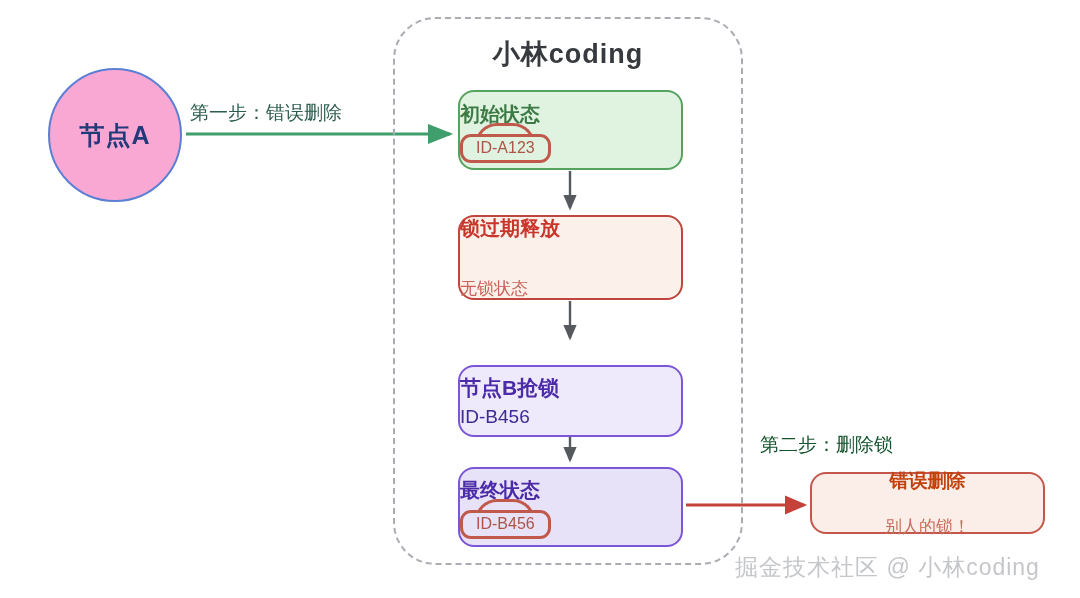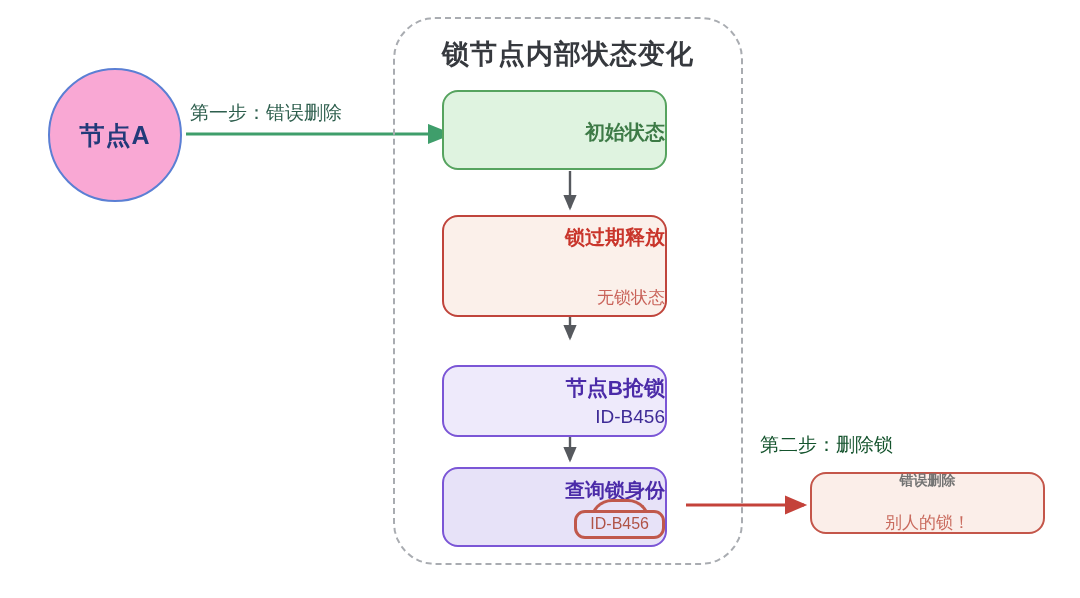--- a/index.html
+++ b/index.html
@@ -72,46 +72,46 @@
     text-align: center;
     font-size: 27px;
     font-weight: bold;
     color: #36393e;
     letter-spacing: 1px;
   }
 
   
   .flow-box {
     position: absolute;
-    left: 442px;
+    left: 458px;
     width: 225px;
     box-sizing: border-box;
     border-radius: 16px;
     display: flex;
     flex-direction: column;
-    align-items: flex-end;
+    align-items: flex-start;
     justify-content: center;
   }
 
   .box-initial {
     top: 90px;
     height: 80px;
     background: #dff3e0;
     border: 2px solid #56a35f;
   }
   .box-initial .box-title {
     font-size: 20px;
     font-weight: bold;
     color: #3d7a46;
     margin-top: 4px;
   }
 
   .box-expired {
     top: 215px;
-    height: 102px;
+    height: 85px;
     background: #fbf0ea;
     border: 2px solid #c0453c;
     gap: 28px;
   }
   .box-expired .box-title {
     font-size: 20px;
     font-weight: bold;
     color: #c9352b;
   }
   .box-expired .box-sub {
@@ -209,23 +209,23 @@
     box-sizing: border-box;
     background: #fbeee9;
     border: 2px solid #c4564a;
     border-radius: 16px;
     display: flex;
     flex-direction: column;
     align-items: center;
     justify-content: center;
   }
   .error-box .box-title {
-    font-size: 14px;
-    font-weight: bold;
-    color: #737373;
+    font-size: 19px;
+    font-weight: bold;
+    color: #c2410c;
   }
   .error-box .box-sub {
     font-size: 17px;
     color: #c96b5e;
     margin-top: 21px;
   }
 
   
   .watermark {
     position: absolute;
@@ -266,45 +266,50 @@
     <line x1="686" y1="505" x2="804" y2="505" stroke="#c4423a" stroke-width="3.2" marker-end="url(#arrow-red)"></line>
   </svg>
 
   <div class="node-circle">
     <span class="node-circle-label">节点A</span>
   </div>
 
   <div class="step-label step-one">第一步：错误删除</div>
 
   <div class="dashed-container"></div>
-  <div class="container-title">锁节点内部状态变化</div>
+  <div class="container-title">小林coding</div>
 
   <div class="flow-box box-initial">
     <div class="box-title">初始状态</div>
+    <div class="lock-badge">
+      <div class="lock-shackle"></div>
+      <div class="lock-body">ID-A123</div>
+    </div>
   </div>
 
   <div class="flow-box box-expired">
     <div class="box-title">锁过期释放</div>
     <div class="box-sub">无锁状态</div>
   </div>
 
   <div class="flow-box box-grab">
     <div class="box-title">节点B抢锁</div>
     <div class="box-sub">ID-B456</div>
   </div>
 
   <div class="flow-box box-final">
-    <div class="box-title">查询锁身份</div>
+    <div class="box-title">最终状态</div>
     <div class="lock-badge">
       <div class="lock-shackle"></div>
       <div class="lock-body">ID-B456</div>
     </div>
   </div>
 
   <div class="step-label step-two">第二步：删除锁</div>
 
   <div class="error-box">
     <div class="box-title">错误删除</div>
     <div class="box-sub">别人的锁！</div>
   </div>
 
+  <div class="watermark">掘金技术社区 @ 小林coding</div>
 
 </div>
 
 </body></html>

